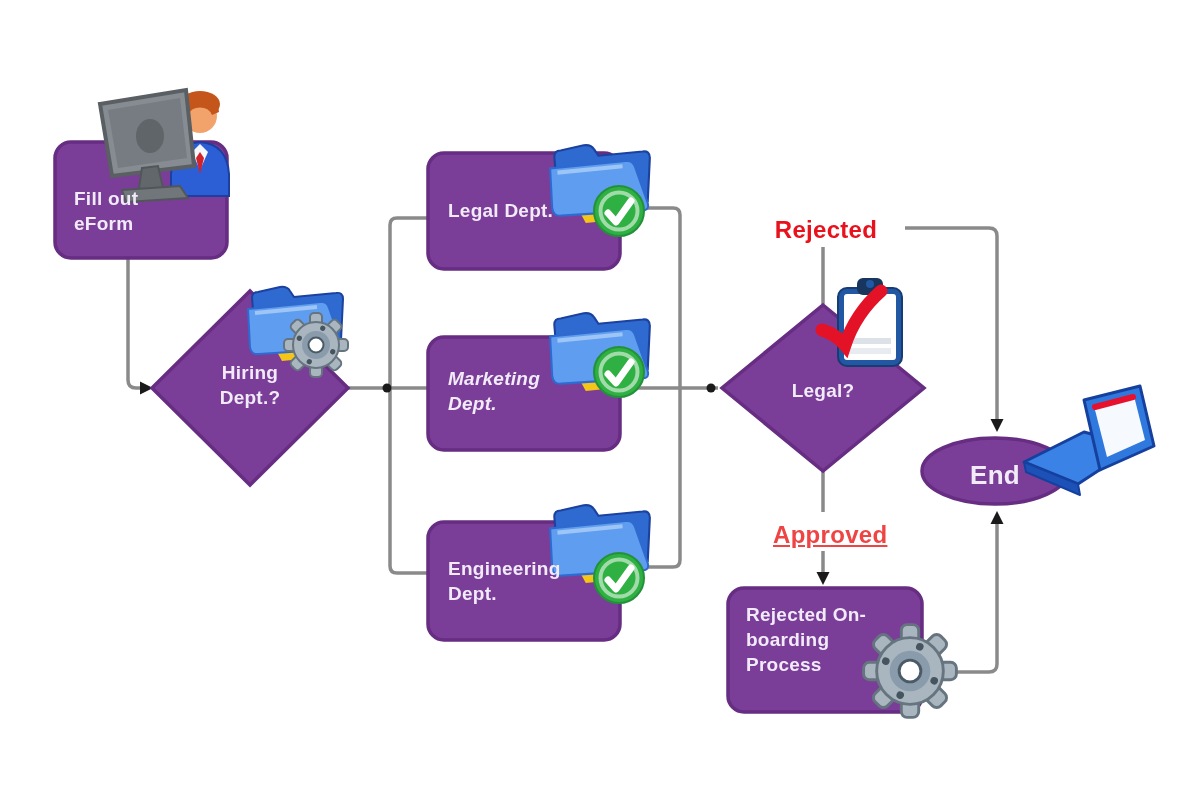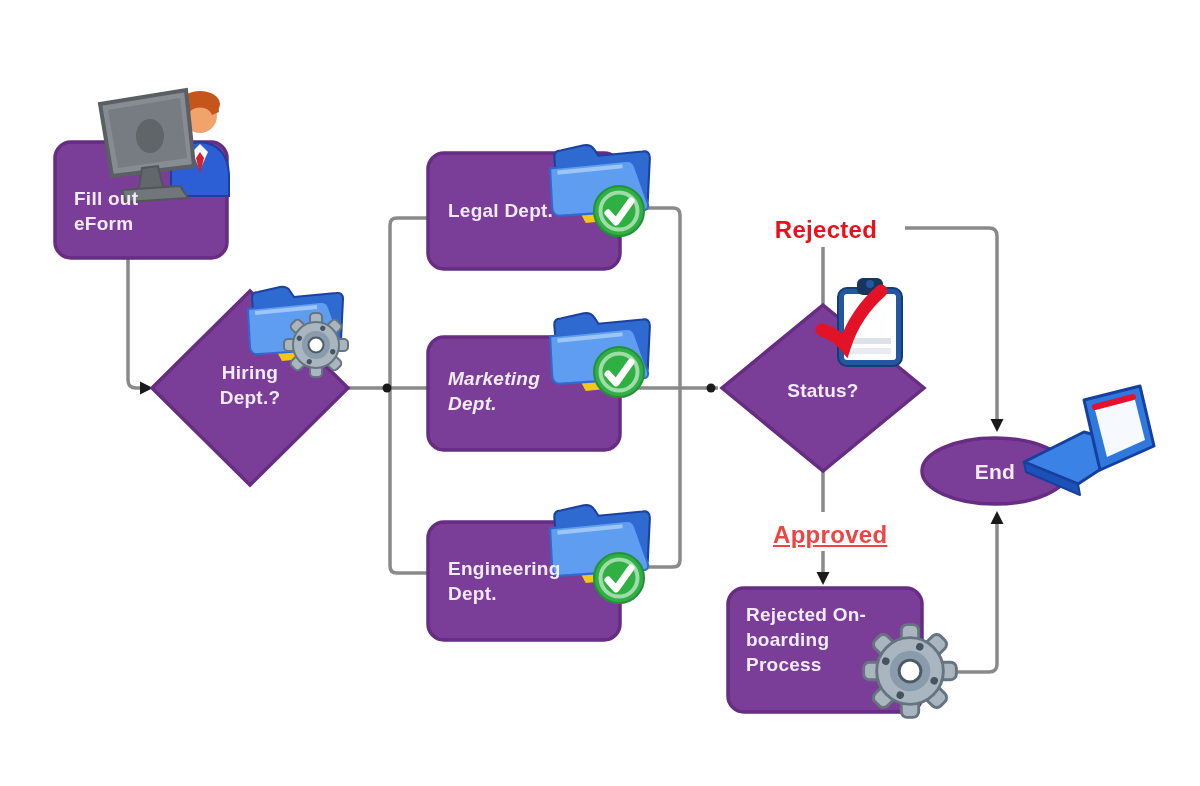--- a/index.html
+++ b/index.html
@@ -149,23 +149,23 @@
   <div class="lbl" style="left:74px;top:186px;width:100px;">Fill out eForm</div>
 
   <div class="lbl center" style="left:195px;top:360px;width:110px;">Hiring Dept.?</div>
 
   <div class="lbl" style="left:448px;top:198px;width:150px;">Legal Dept.</div>
 
   <div class="lbl" style="left:448px;top:366px;width:120px;font-style:italic;">Marketing Dept.</div>
 
   <div class="lbl" style="left:448px;top:556px;width:135px;">Engineering Dept.</div>
 
-  <div class="lbl center" style="left:760px;top:378px;width:126px;">Status?</div>
+  <div class="lbl center" style="left:760px;top:378px;width:126px;">Legal?</div>
 
   <div class="lbl" style="left:746px;top:602px;width:142px;">Rejected On-boarding Process</div>
 
-  <div class="lbl center" style="left:945px;top:458px;width:100px;font-size:21px;">End</div>
+  <div class="lbl center" style="left:945px;top:458px;width:100px;font-size:26px;">End</div>
 
   <div class="edge-lbl rejected" style="left:770px;top:216px;width:106px;">Rejected</div>
 
   <div class="edge-lbl approved" style="left:770px;top:521px;width:106px;">Approved</div>
 
 </div>
 
 </body></html>

